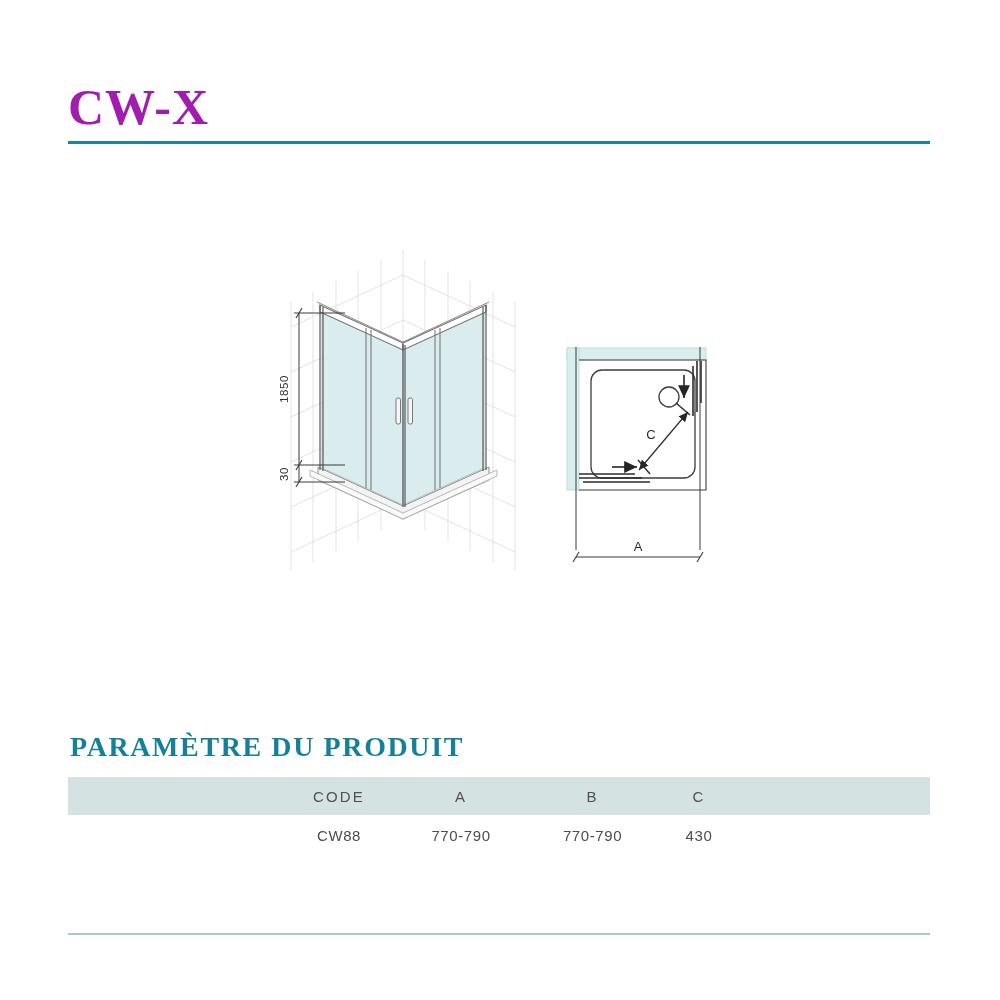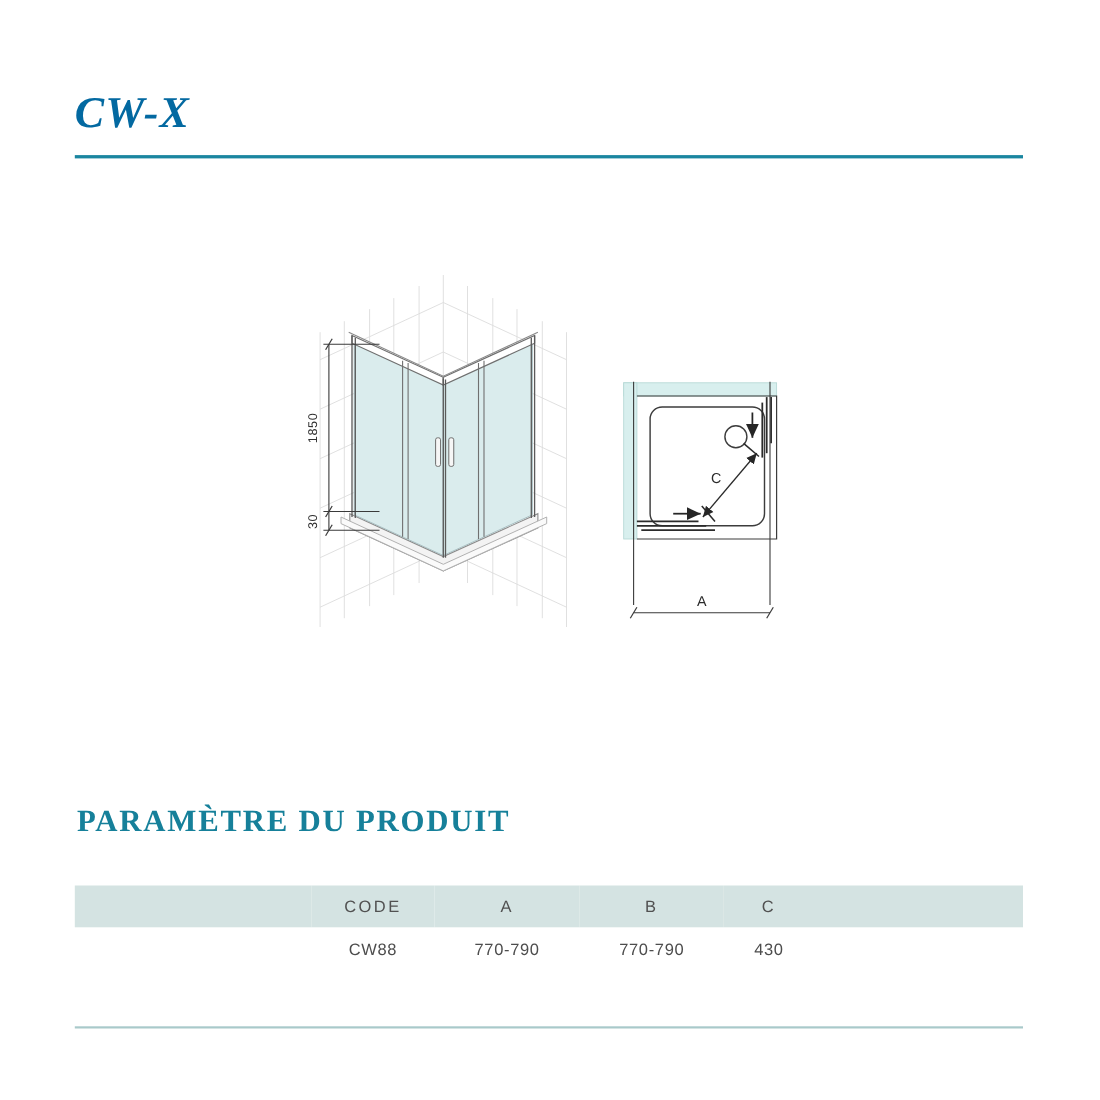--- a/index.html
+++ b/index.html
@@ -15,25 +15,24 @@
     font-family: "Liberation Sans", sans-serif;
     overflow: hidden;
   }
 
   
   #page-title {
     position: absolute;
     left: 68px;
     top: 82px;
     font-family: "Liberation Serif", serif;
-    font-style: italic;
     font-weight: bold;
-    font-size: 40px;
+    font-size: 50px;
     letter-spacing: 1px;
-    color: #0369a1;
+    color: #a21caf;
     line-height: 1;
     white-space: nowrap;
   }
   #title-rule {
     position: absolute;
     left: 68px;
     top: 141px;
     width: 862px;
     height: 3px;
     background: #1a86a0;
@@ -63,21 +62,20 @@
   }
 
   
   #spec-table {
     position: absolute;
     left: 68px;
     top: 777px;
     width: 862px;
     border-collapse: collapse;
     table-layout: fixed;
-    margin-top: 28px;
   }
   #spec-table th, #spec-table td {
     font-family: "Liberation Sans", sans-serif;
     font-size: 15px;
     color: #555555;
     text-align: center;
     padding: 0;
     font-weight: normal;
   }
   #spec-table thead tr {

